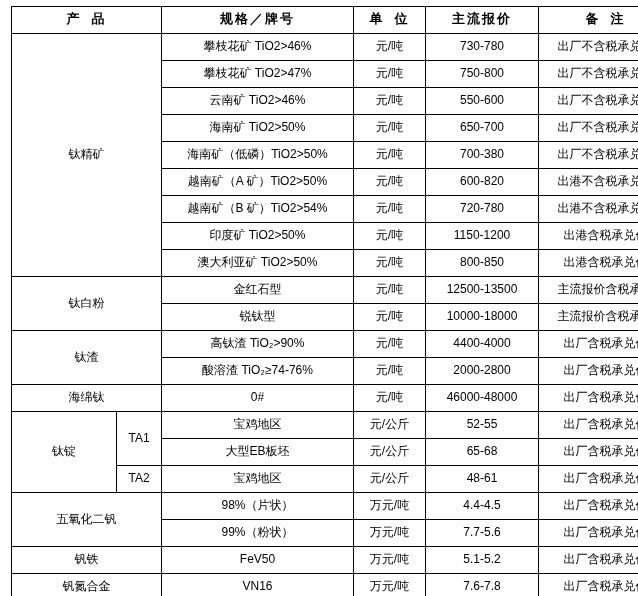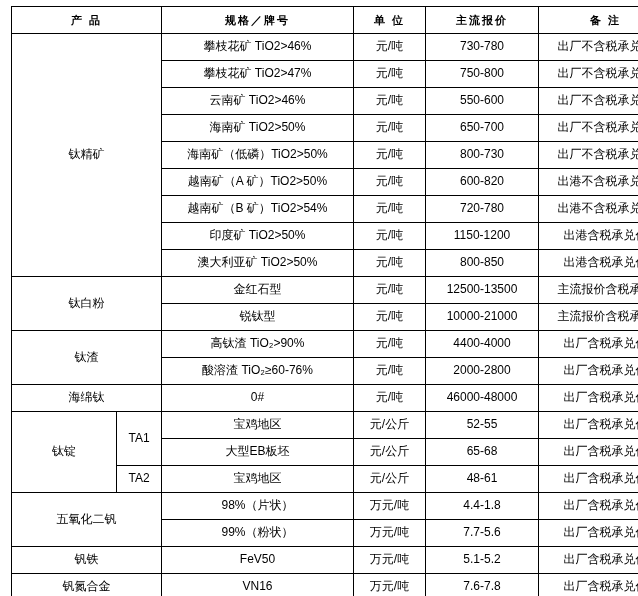--- a/index.html
+++ b/index.html
@@ -25,23 +25,24 @@
     vertical-align: middle;
     font-size: 12px;
     font-weight: normal;
     padding: 0 2px;
     line-height: 1.1;
     white-space: nowrap;
     overflow: hidden;
   }
   #price-table thead td {
     height: 26px;
-    font-size: 11px;
+    font-size: 13px;
     font-weight: bold;
     letter-spacing: 2px;
+    font-family: Liberation Mono, monospace;
   }
   #price-table tbody td {
     height: 26px;
   }
   td.cat {
     font-size: 13px;
     font-weight: bold;
   }
   td.sub {
     font-size: 12px;
@@ -96,21 +97,21 @@
       </tr>
       <tr>
         <td>海南矿 TiO2&gt;50%</td>
         <td>元/吨</td>
         <td>650-700</td>
         <td>出厂不含税承兑价</td>
       </tr>
       <tr>
         <td>海南矿（低磷）TiO2&gt;50%</td>
         <td>元/吨</td>
-        <td>800-730</td>
+        <td>700-380</td>
         <td>出厂不含税承兑价</td>
       </tr>
       <tr>
         <td>越南矿（A 矿）TiO2&gt;50%</td>
         <td>元/吨</td>
         <td>600-820</td>
         <td>出港不含税承兑价</td>
       </tr>
       <tr>
         <td>越南矿（B 矿）TiO2&gt;54%</td>
@@ -133,32 +134,32 @@
       <tr>
         <td class="cat" rowspan="2" colspan="2">钛白粉</td>
         <td>金红石型</td>
         <td>元/吨</td>
         <td>12500-13500</td>
         <td>主流报价含税承兑</td>
       </tr>
       <tr>
         <td>锐钛型</td>
         <td>元/吨</td>
-        <td>10000-21000</td>
+        <td>10000-18000</td>
         <td>主流报价含税承兑</td>
       </tr>
       <tr>
         <td class="cat" rowspan="2" colspan="2">钛渣</td>
         <td>高钛渣 TiO₂&gt;90%</td>
         <td>元/吨</td>
         <td>4400-4000</td>
         <td>出厂含税承兑价</td>
       </tr>
       <tr>
-        <td>酸溶渣 TiO₂≥60-76%</td>
+        <td>酸溶渣 TiO₂≥74-76%</td>
         <td>元/吨</td>
         <td>2000-2800</td>
         <td>出厂含税承兑价</td>
       </tr>
       <tr>
         <td class="cat" rowspan="1" colspan="2">海绵钛</td>
         <td>0#</td>
         <td>元/吨</td>
         <td>46000-48000</td>
         <td>出厂含税承兑价</td>
@@ -181,21 +182,21 @@
         <td class="sub">TA2</td>
         <td>宝鸡地区</td>
         <td>元/公斤</td>
         <td>48-61</td>
         <td>出厂含税承兑价</td>
       </tr>
       <tr>
         <td class="cat" rowspan="2" colspan="2">五氧化二钒</td>
         <td>98%（片状）</td>
         <td>万元/吨</td>
-        <td>4.4-1.8</td>
+        <td>4.4-4.5</td>
         <td>出厂含税承兑价</td>
       </tr>
       <tr>
         <td>99%（粉状）</td>
         <td>万元/吨</td>
         <td>7.7-5.6</td>
         <td>出厂含税承兑价</td>
       </tr>
       <tr>
         <td class="cat" rowspan="1" colspan="2">钒铁</td>

